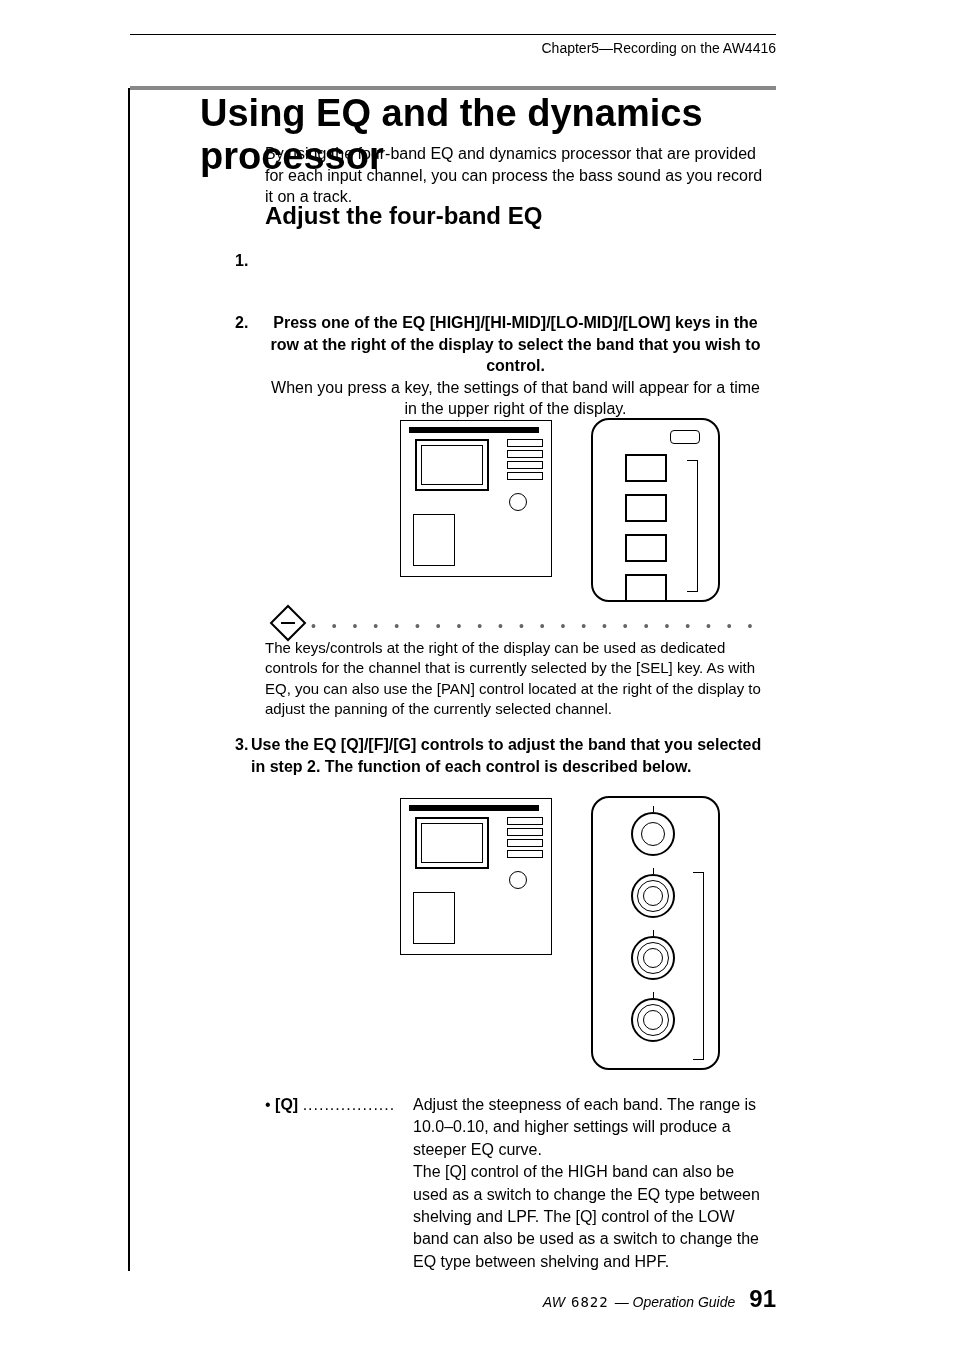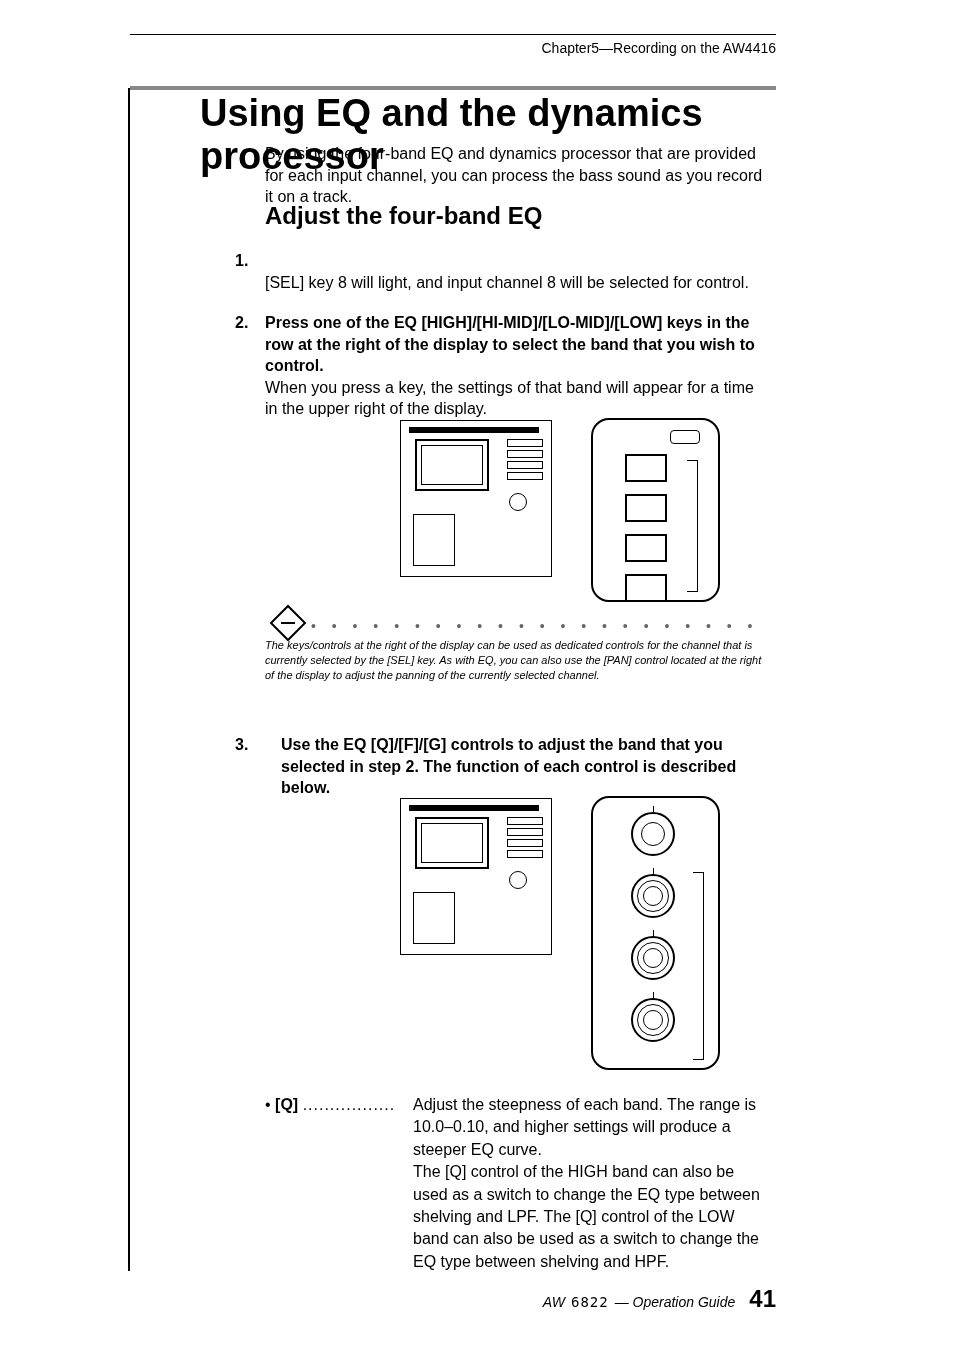--- a/index.html
+++ b/index.html
@@ -81,21 +81,21 @@
   .step1 .body .plain { font-weight:normal;}
   .step2 {
     position: absolute;
     top: 312px;
     left: 235px;
     right: 100px;
     font-size: 16px;
     line-height: 1.35;
   }
   .step2 .num { position:absolute; left:0; font-weight:bold;}
-  .step2 .body { margin-left: 30px;}
+  .step2 .body { margin-left: 30px; text-align: center;}
   .step2 .body .bold { font-weight:bold;}
   .step2 .body .plain { font-weight:normal;}
   .figure1 {
     position: absolute;
     top: 418px;
     left: 400px;
     width: 320px;
     height: 185px;
   }
   .device-left {
@@ -146,35 +146,34 @@
   }
   .dots {
     margin-left: 46px;
     letter-spacing: 6px;
     font-size: 14px;
     color:#666;
     white-space:nowrap; overflow:hidden;
   }
   .tip-text {
     margin-top:4px;
-    font-style: italic;
-    font-size: 11px;
+    font-size: 15px;
     line-height: 1.35;
   }
 
   .step3 {
     position: absolute;
     top: 734px;
     left: 235px;
     right: 100px;
     font-size: 16px;
     line-height: 1.35;
   }
   .step3 .num { position:absolute; left:0; font-weight:bold;}
-  .step3 .body { margin-left: 46px; font-weight:bold;}
+  .step3 .body { margin-left: 16px; font-weight:bold;}
 
   .figure2 {
     position: absolute;
     top: 796px;
     left: 400px;
     width: 320px;
     height: 275px;
   }
   .figure2 .panel-right {
     height: 270px;
@@ -228,21 +227,20 @@
   <div class="main-title">Using EQ and the dynamics processor</div>
 
   <div class="intro">By using the four-band EQ and dynamics processor that are provided for each input channel, you can process the bass sound as you record it on a track.</div>
 
   <div class="sub-title">Adjust the four-band EQ</div>
 
   <div class="step1">
     <span class="num">1.</span>
     <div class="body">
       <br>
-      <span class="plain">[SEL] key 8 will light, and input channel 8 will be selected for control.</span>
     </div>
   </div>
 
   <div class="step2">
     <span class="num">2.</span>
     <div class="body">
       <span class="bold">Press one of the EQ [HIGH]/[HI-MID]/[LO-MID]/[LOW] keys in the row at the right of the display to select the band that you wish to control.</span><br>
       <span class="plain">When you press a key, the settings of that band will appear for a time in the upper right of the display.</span>
     </div>
   </div>
@@ -333,16 +331,16 @@
       </div>
       <div class="bullet-text" style="white-space:pre-line;">Adjust the steepness of each band. The range is 10.0–0.10, and higher settings will produce a steeper EQ curve.
 The [Q] control of the HIGH band can also be used as a switch to change the EQ type between shelving and LPF. The [Q] control of the LOW band can also be used as a switch to change the EQ type between shelving and HPF.</div>
     </div>
   </div>
 
   <div class="footer">
     <span style="font-style:italic;">AW</span>
       <span class="model">6822</span>
     <span class="guide">— Operation Guide</span>
-    <span class="pn">41</span>
+    <span class="pn">91</span>
   </div>
 
 </div>
 
 </body></html>

